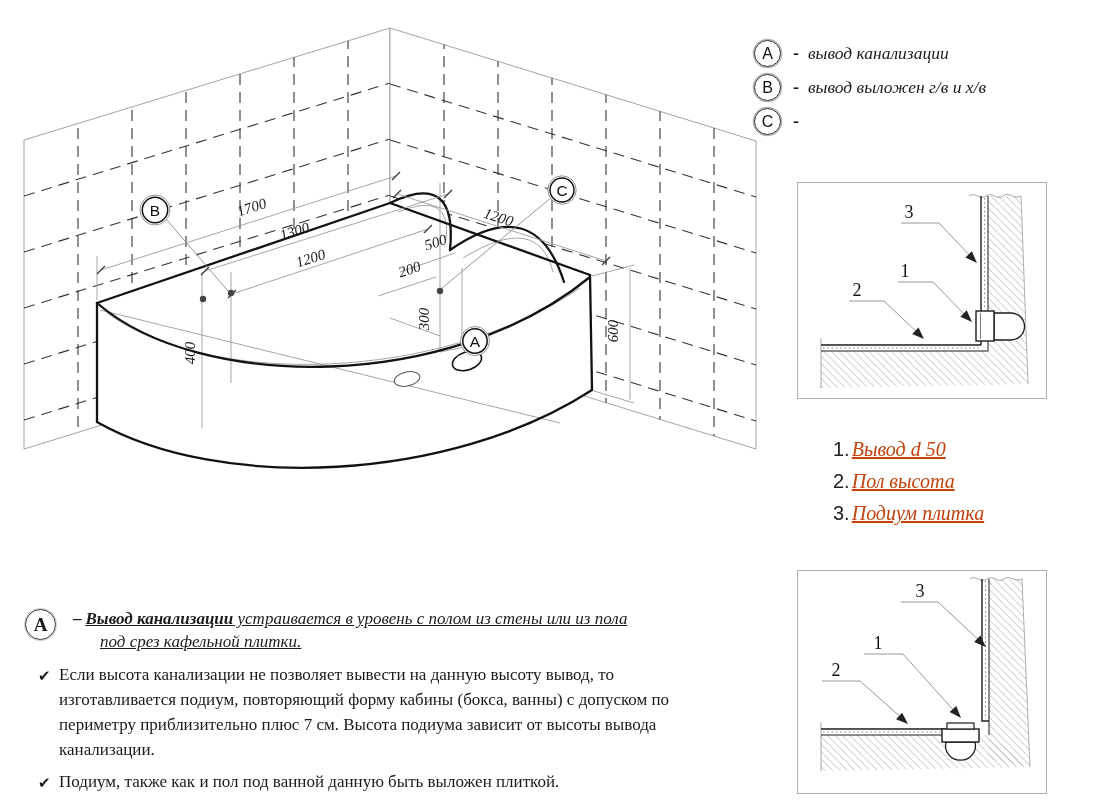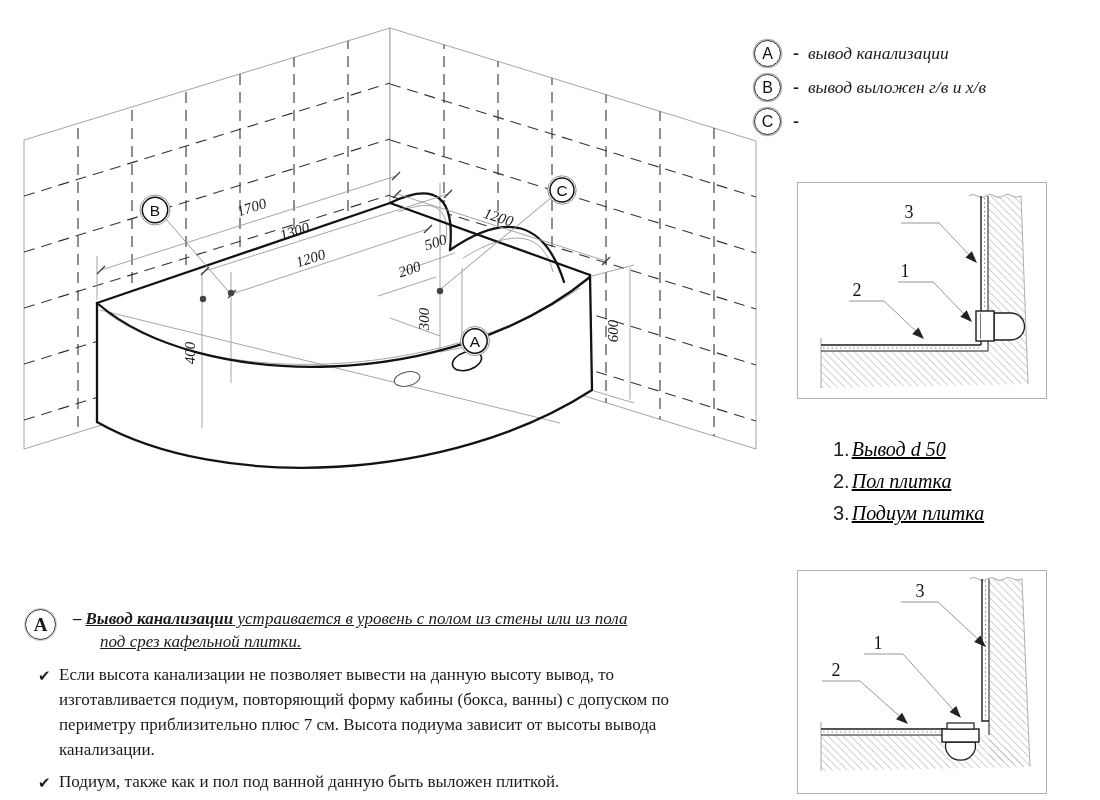--- a/index.html
+++ b/index.html
@@ -20,21 +20,21 @@
   .lg-dash{font-weight:bold;font-size:18px;margin:0 9px 0 12px;}
   .lg-text{font-style:italic;font-size:17.5px;white-space:nowrap;}
   
   .detail-box{position:absolute;border:1px solid #b0b0b0;background:#fff;}
   #detail-top{left:797px;top:182px;width:248px;height:215px;}
   #detail-bottom{left:797px;top:570px;width:248px;height:222px;}
   
   .parts{position:absolute;left:833px;top:438px;}
   .pl-row{display:flex;align-items:baseline;margin-bottom:9px;}
   .pl-num{font-family:"Liberation Sans",sans-serif;font-size:20px;color:#222;}
-  .pl-text{font-style:italic;font-size:20px;color:#000000;text-decoration:underline;margin-left:2px;white-space:nowrap;}
+  .pl-text{font-style:italic;font-size:20px;color:#c2410c;text-decoration:underline;margin-left:2px;white-space:nowrap;}
   
   .notes{position:absolute;left:25px;top:608px;width:672px;}
   .note-head{display:flex;align-items:flex-start;}
   .note-circle{width:29px;height:29px;border:1.6px solid #333;border-radius:50%;flex:none;
                display:flex;align-items:center;justify-content:center;
                font-weight:bold;font-size:19px;margin-top:1px;box-shadow:0 0 0 1px rgba(120,120,120,.35);}
   .note-title{margin-left:17px;font-style:italic;font-size:17px;line-height:1.35;}
   .t-dash{font-weight:bold;font-style:normal;margin-right:4px;}
   .t-bold{font-weight:bold;text-decoration:underline;}
   .t-rest{text-decoration:underline;margin-top:14px;}
@@ -236,21 +236,21 @@
     </svg>
   </div>
 
   <div class="parts">
     <div class="pl-row">
       <span class="pl-num">1.</span>
       <span class="pl-text">Вывод d 50</span>
     </div>
     <div class="pl-row">
       <span class="pl-num">2.</span>
-      <span class="pl-text">Пол плитка</span>
+      <span class="pl-text">Пол высота</span>
     </div>
     <div class="pl-row">
       <span class="pl-num">3.</span>
       <span class="pl-text">Подиум плитка</span>
     </div>
   </div>
 
   <div id="detail-bottom" class="detail-box">
     <svg width="246" height="220" viewBox="0 0 246 220">
       <defs>

